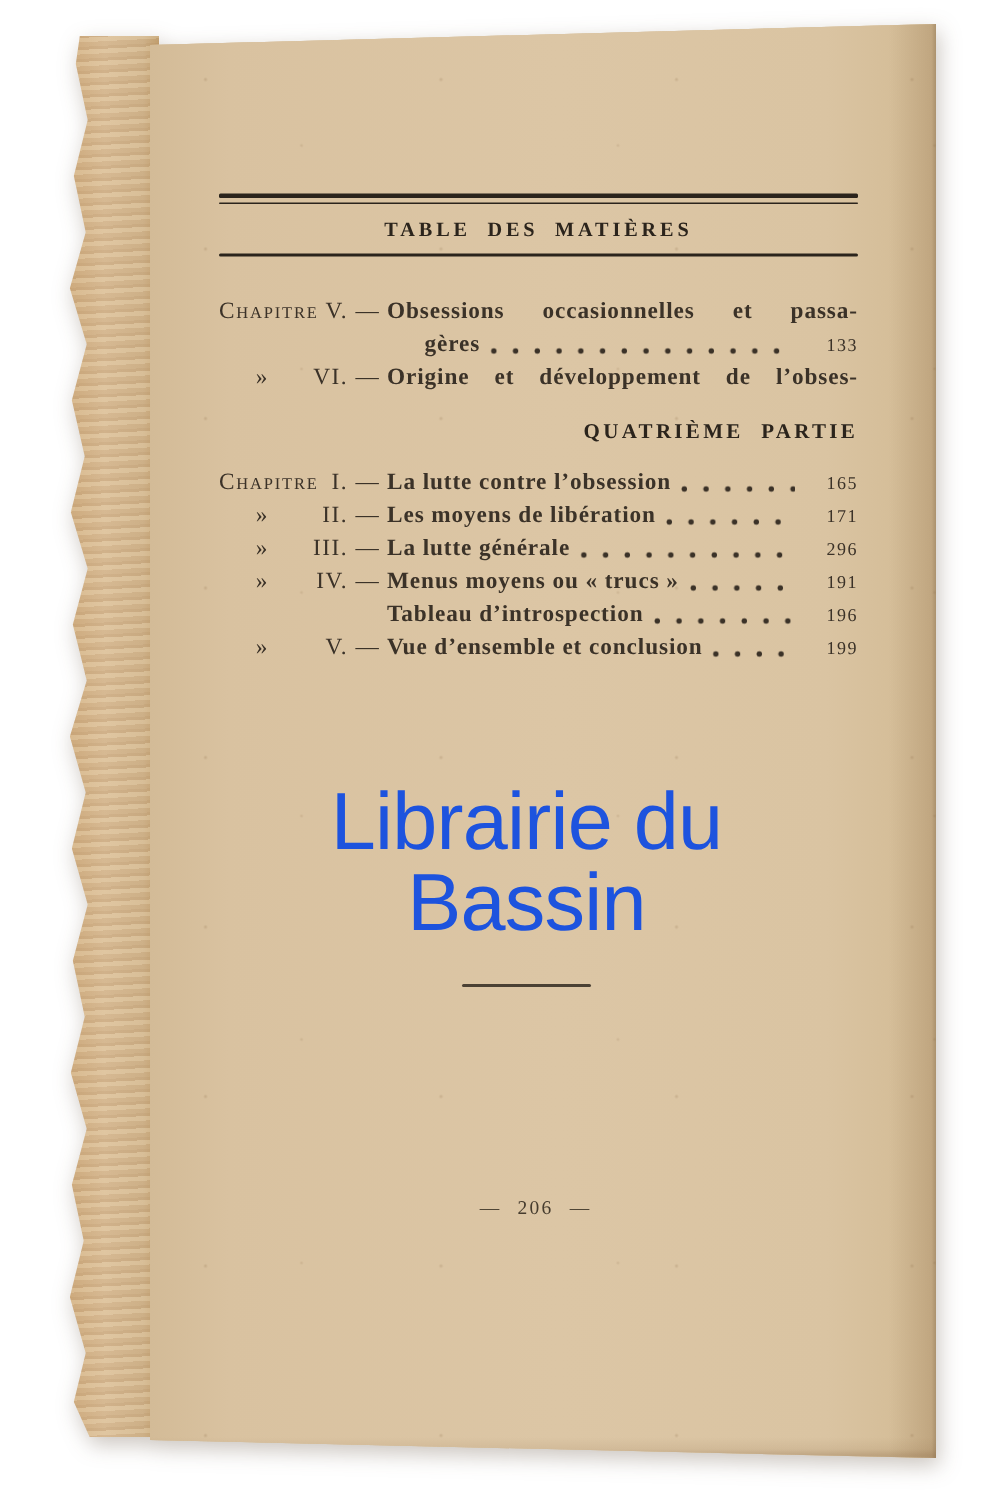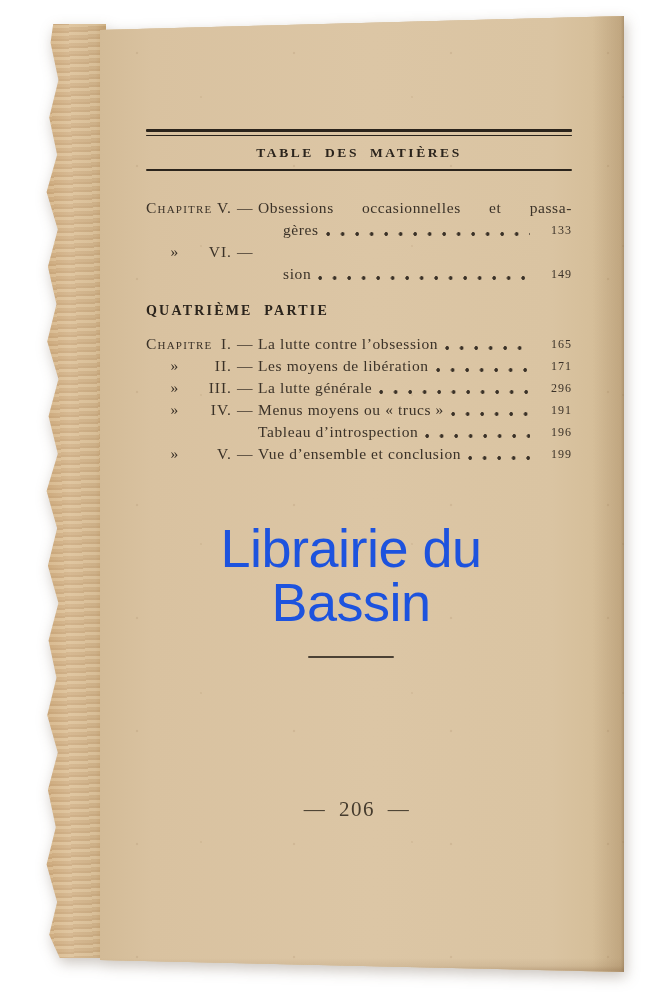--- a/index.html
+++ b/index.html
@@ -74,46 +74,46 @@
     font-size:13.5px;font-weight:700;letter-spacing:2.6px;word-spacing:5px;
     text-align:center;color:var(--rule-ink);margin:9px 0 8px;
   }
 
   .toc{margin-top:26px;}
   .row{display:flex;line-height:22px;font-size:15.5px;letter-spacing:.6px;color:var(--ink);}
   .cl{width:58px;font-variant:small-caps;letter-spacing:1.2px;white-space:nowrap;}
   .ditto .cl{text-align:center;font-variant:normal;}
   .cn{width:28px;text-align:right;letter-spacing:1px;white-space:nowrap;}
   .cd{width:26px;text-align:center;}
-  .ct{white-space:nowrap;}
+  .ct{white-space:nowrap;font-weight:bold;}
   .just .ct{flex:1;text-align:justify;white-space:normal;overflow:hidden;max-height:22px;}
   .just .ct::after{content:"";display:inline-block;width:100%;}
   .cont .ct{padding-left:25px;}
   .leader{
     flex:1;align-self:flex-end;height:6px;margin:0 6px 4px 7px;
     background-image:radial-gradient(circle at 2.2px 3px, var(--ink) 1.6px, rgba(0,0,0,0) 2.1px);
     background-size:14.5px 6px;background-repeat:repeat-x;
   }
   .cp{width:36px;text-align:right;font-size:12px;letter-spacing:1px;white-space:nowrap;}
 
   .part-heading{
-    text-align:left;font-size:14px;font-weight:700;letter-spacing:2.2px;word-spacing:6px;
+    text-align:right;font-size:14px;font-weight:700;letter-spacing:2.2px;word-spacing:6px;
     color:var(--rule-ink);margin:15px 0 11px;line-height:22px;
   }
 
   .watermark{position:absolute;top:392px;left:0;right:16px;text-align:center;}
   .wm-text{
     font-family:"Liberation Sans","DejaVu Sans",sans-serif;
     font-size:54px;font-weight:400;color:var(--blue);letter-spacing:-0.5px;line-height:1;
   }
   .wm-line{width:86px;height:2px;background:#4b4134;margin:27px auto 0;border-radius:1px;}
 
   .folio{
     position:absolute;top:668px;left:0;right:4px;text-align:center;
-    font-size:21px;letter-spacing:1.5px;word-spacing:6px;color:var(--folio-ink);
+    font-size:13px;letter-spacing:1.5px;word-spacing:6px;color:var(--folio-ink);
   }
 </style>
 </head>
 <body>
 
 <div class="photo">
   <div class="book">
 
     <div class="deckle"></div>
 
@@ -143,28 +143,21 @@
           <span class="cn"></span>
           <span class="cd"></span>
           <span class="ct">gères</span>
           <span class="leader"></span>
           <span class="cp">133</span>
         </div>
         <div class="row just ditto">
           <span class="cl">»</span>
           <span class="cn">VI.</span>
           <span class="cd">—</span>
-        </div>
-        <div class="row cont">
-          <span class="cl"></span>
-          <span class="cn"></span>
-          <span class="cd"></span>
-          <span class="ct">sion</span>
-          <span class="leader"></span>
-          <span class="cp">149</span>
+          <span class="ct">Origine et développement de l’obses-</span>
         </div>
 
         <div class="part-heading">QUATRIÈME PARTIE</div>
 
         <div class="row">
           <span class="cl">Chapitre</span>
           <span class="cn">I.</span>
           <span class="cd">—</span>
           <span class="ct">La lutte contre l’obsession</span>
           <span class="leader"></span>

